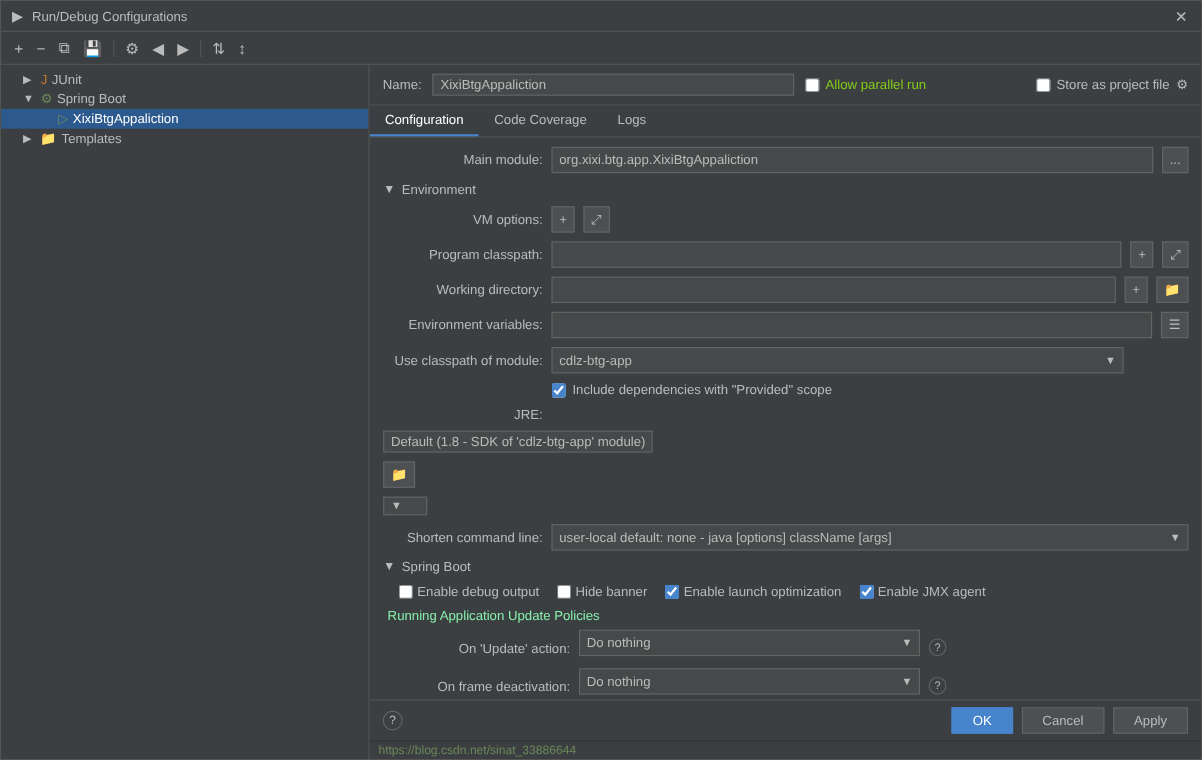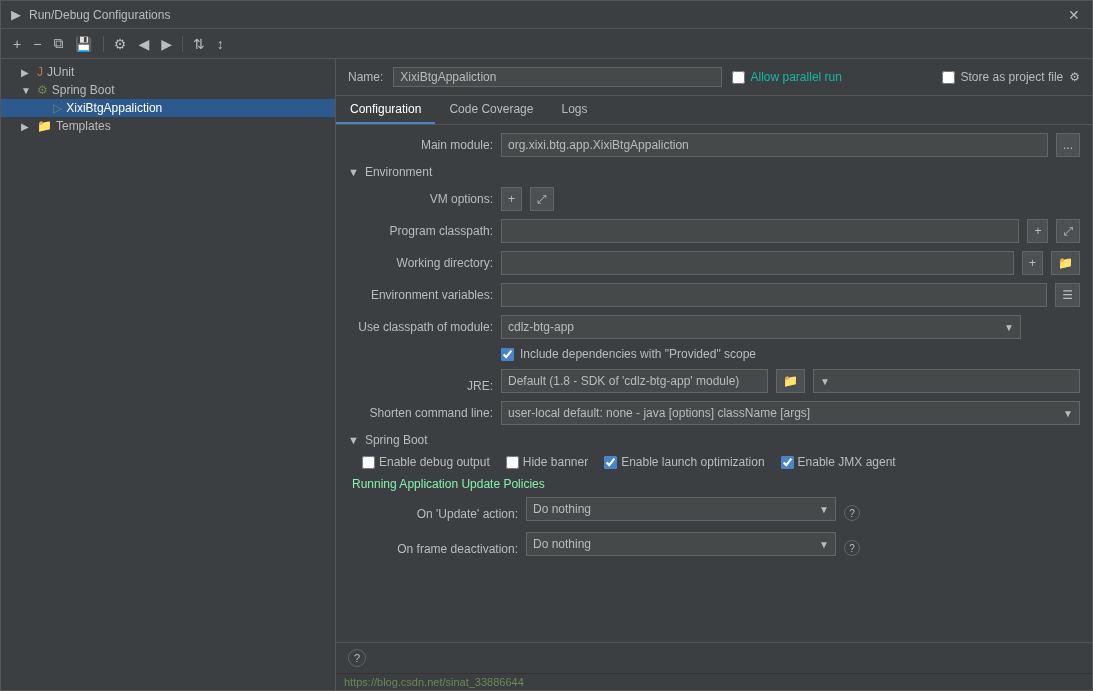--- a/index.html
+++ b/index.html
@@ -304,23 +304,24 @@
       margin-left: 20px;
     }
     .update-label {
       width: 150px;
       text-align: right;
       color: #bbb;
       font-size: 12px;
     }
     .jre-row {
       display: flex;
-      align-items: flex-end;
+      align-items: flex-start;
       margin-bottom: 8px;
       gap: 8px;
+      flex-direction: column;
     }
   </style>
 </head>
 <body>
 
 <div class="dialog">
 
   <div class="title-bar">
     <div class="title-bar-left">
       <span style="font-size:13px;">▶</span>
@@ -372,21 +373,21 @@
       </div>
     </div>
 
     <div class="main-panel">
 
       <div class="name-row">
         <label class="name-label">Name:</label>
         <input class="name-input" type="text" value="XixiBtgAppaliction" style="">
         <div style="width: 200px; display:flex; gap:6px; align-items:center;">
           <input type="checkbox" class="checkbox-input" style="">
-          <span style="color:#14b8a6; font-size:12px;">Allow parallel run</span>
+          <span style="color:#84cc16; font-size:12px;">Allow parallel run</span>
         </div>
         <div style="display:flex; gap:6px; align-items:center;">
           <input type="checkbox" class="checkbox-input" style="">
           <span style="color:#bbb; font-size:12px;">Store as project file</span>
           <span style="color:#bbb;">⚙</span>
         </div>
       </div>
 
       <div class="tabs">
         <div class="tab active">Configuration</div>
@@ -509,20 +510,25 @@
             <div class="help-icon">?</div>
           </div>
         </div>
 
       </div>
 
       <div class="bottom-bar">
         <div class="bottom-left">
           <div class="help-circle">?</div>
         </div>
+        <div class="bottom-right">
+          <button class="action-btn primary">OK</button>
+          <button class="action-btn">Cancel</button>
+          <button class="action-btn">Apply</button>
+        </div>
       </div>
 
       <div class="status-bar">
         <span>https://blog.csdn.net/sinat_33886644</span>
       </div>
 
     </div>
   </div>
 
 </div>

